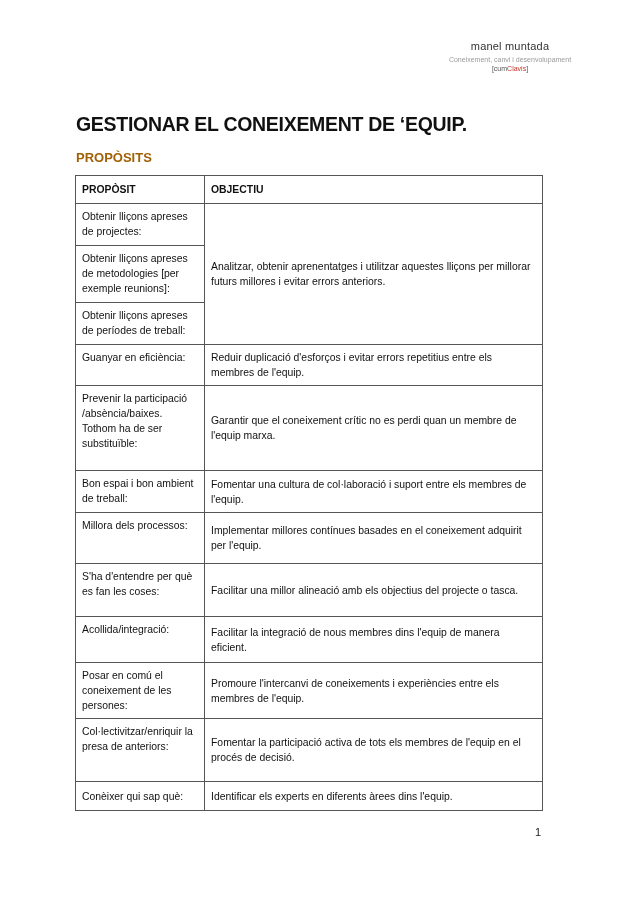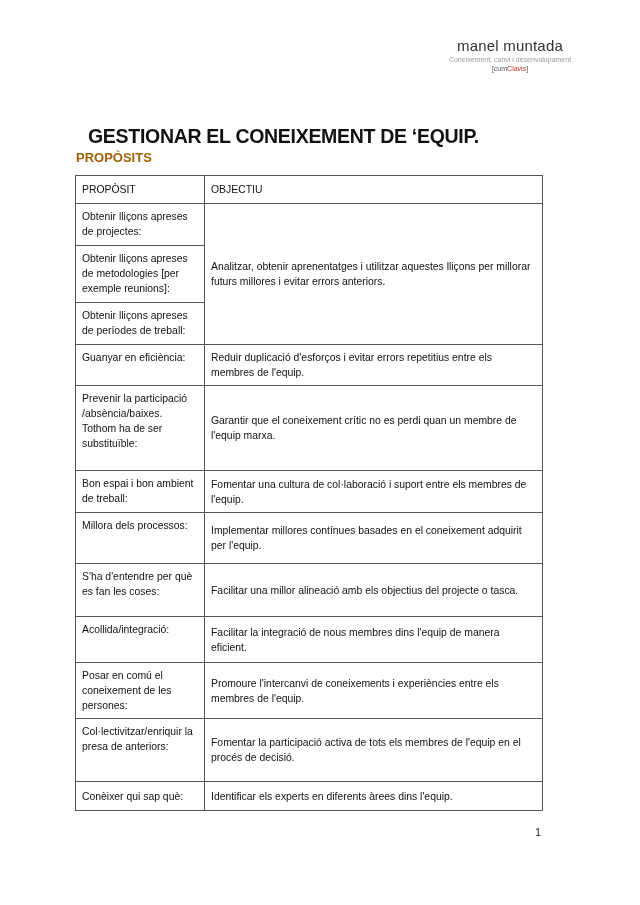--- a/index.html
+++ b/index.html
@@ -16,21 +16,21 @@
       overflow: hidden;
     }
     .logo {
       position: absolute;
       left: 420px;
       top: 38px;
       width: 180px;
       text-align: center;
     }
     .logo-name {
-      font-size: 15px;
+      font-size: 11px;
       color: #333;
       letter-spacing: 0.2px;
       line-height: 16px;
     }
     .logo-tagline {
       font-size: 7px;
       color: #9a9a9a;
       line-height: 9px;
       margin-top: 1px;
     }
@@ -43,21 +43,21 @@
       color: #c0392b;
     }
     .title {
       position: absolute;
       left: 76px;
       top: 113px;
       font-size: 19.5px;
       font-weight: bold;
       letter-spacing: -0.3px;
       color: #111;
-      margin: 12px;
+      margin: 0;
     }
     .subtitle {
       position: absolute;
       left: 76px;
       top: 150px;
       font-size: 13px;
       font-weight: bold;
       color: #a16207;
       margin: 0;
     }
@@ -71,21 +71,21 @@
       font-size: 10.4px;
       line-height: 15px;
     }
     table.purposes td, table.purposes th {
       border: 1px solid #555;
       padding: 5px 6px 5px 6px;
       vertical-align: middle;
       text-align: left;
     }
     table.purposes th {
-      font-weight: normal;
+      font-weight: bold;
       height: 17px;
     }
     table.purposes td.prop {
       font-weight: normal;
       vertical-align: top;
       padding-top: 5px;
     }
     col.c1 { width: 129px; }
     col.c2 { width: 338px; }
     .page-number {

